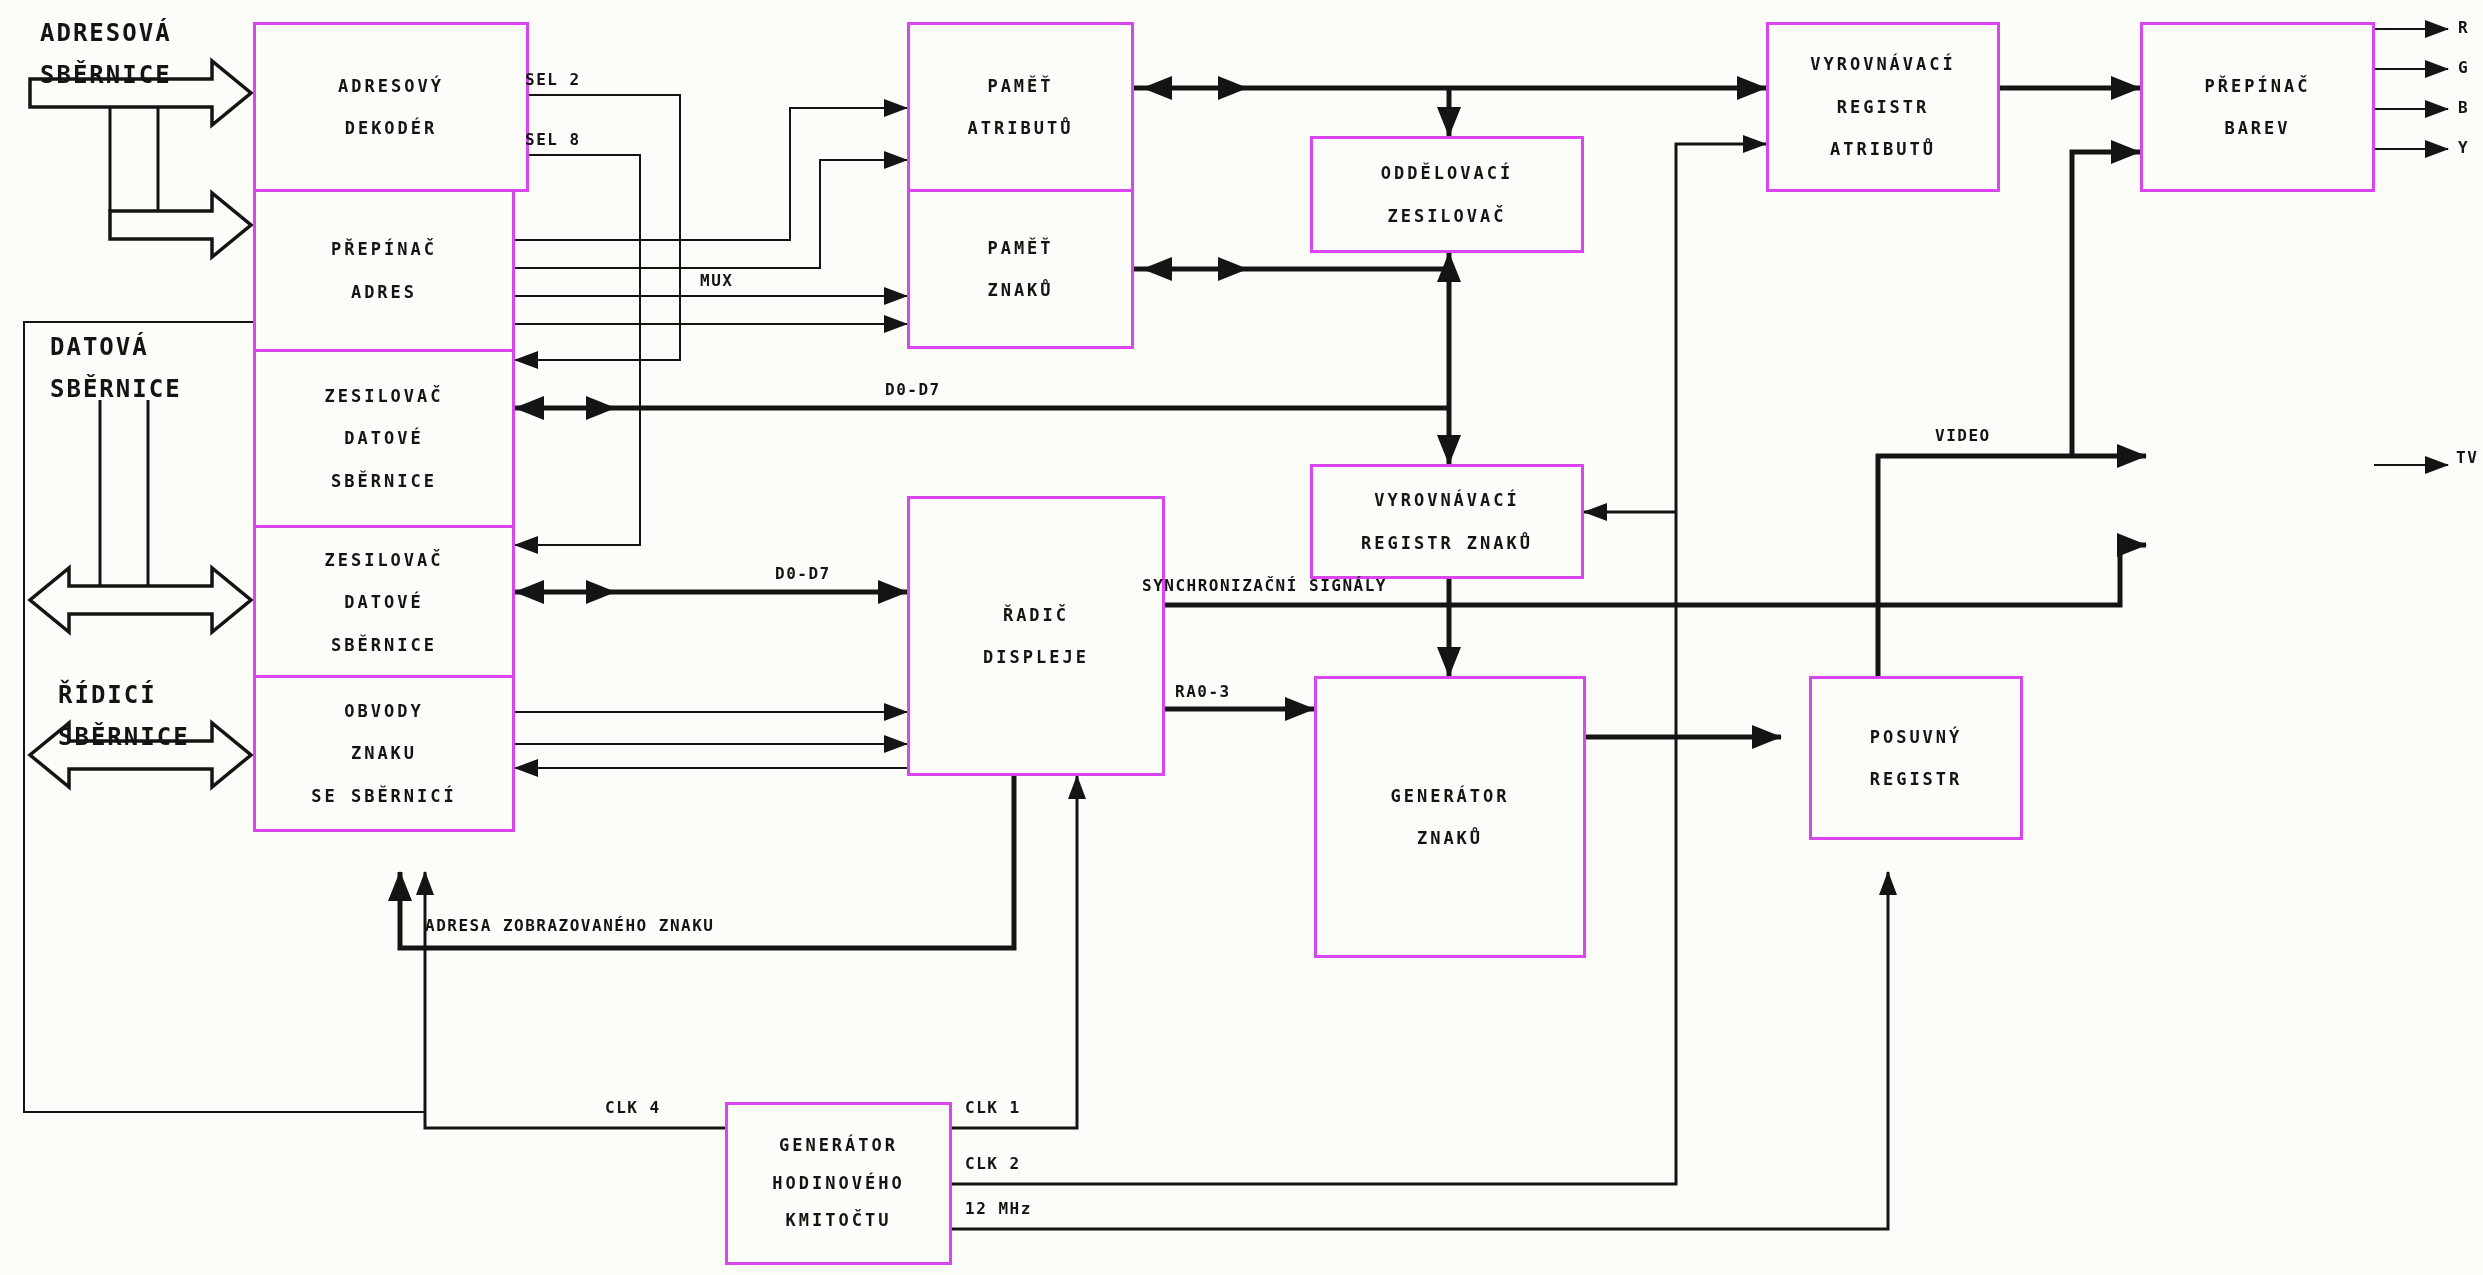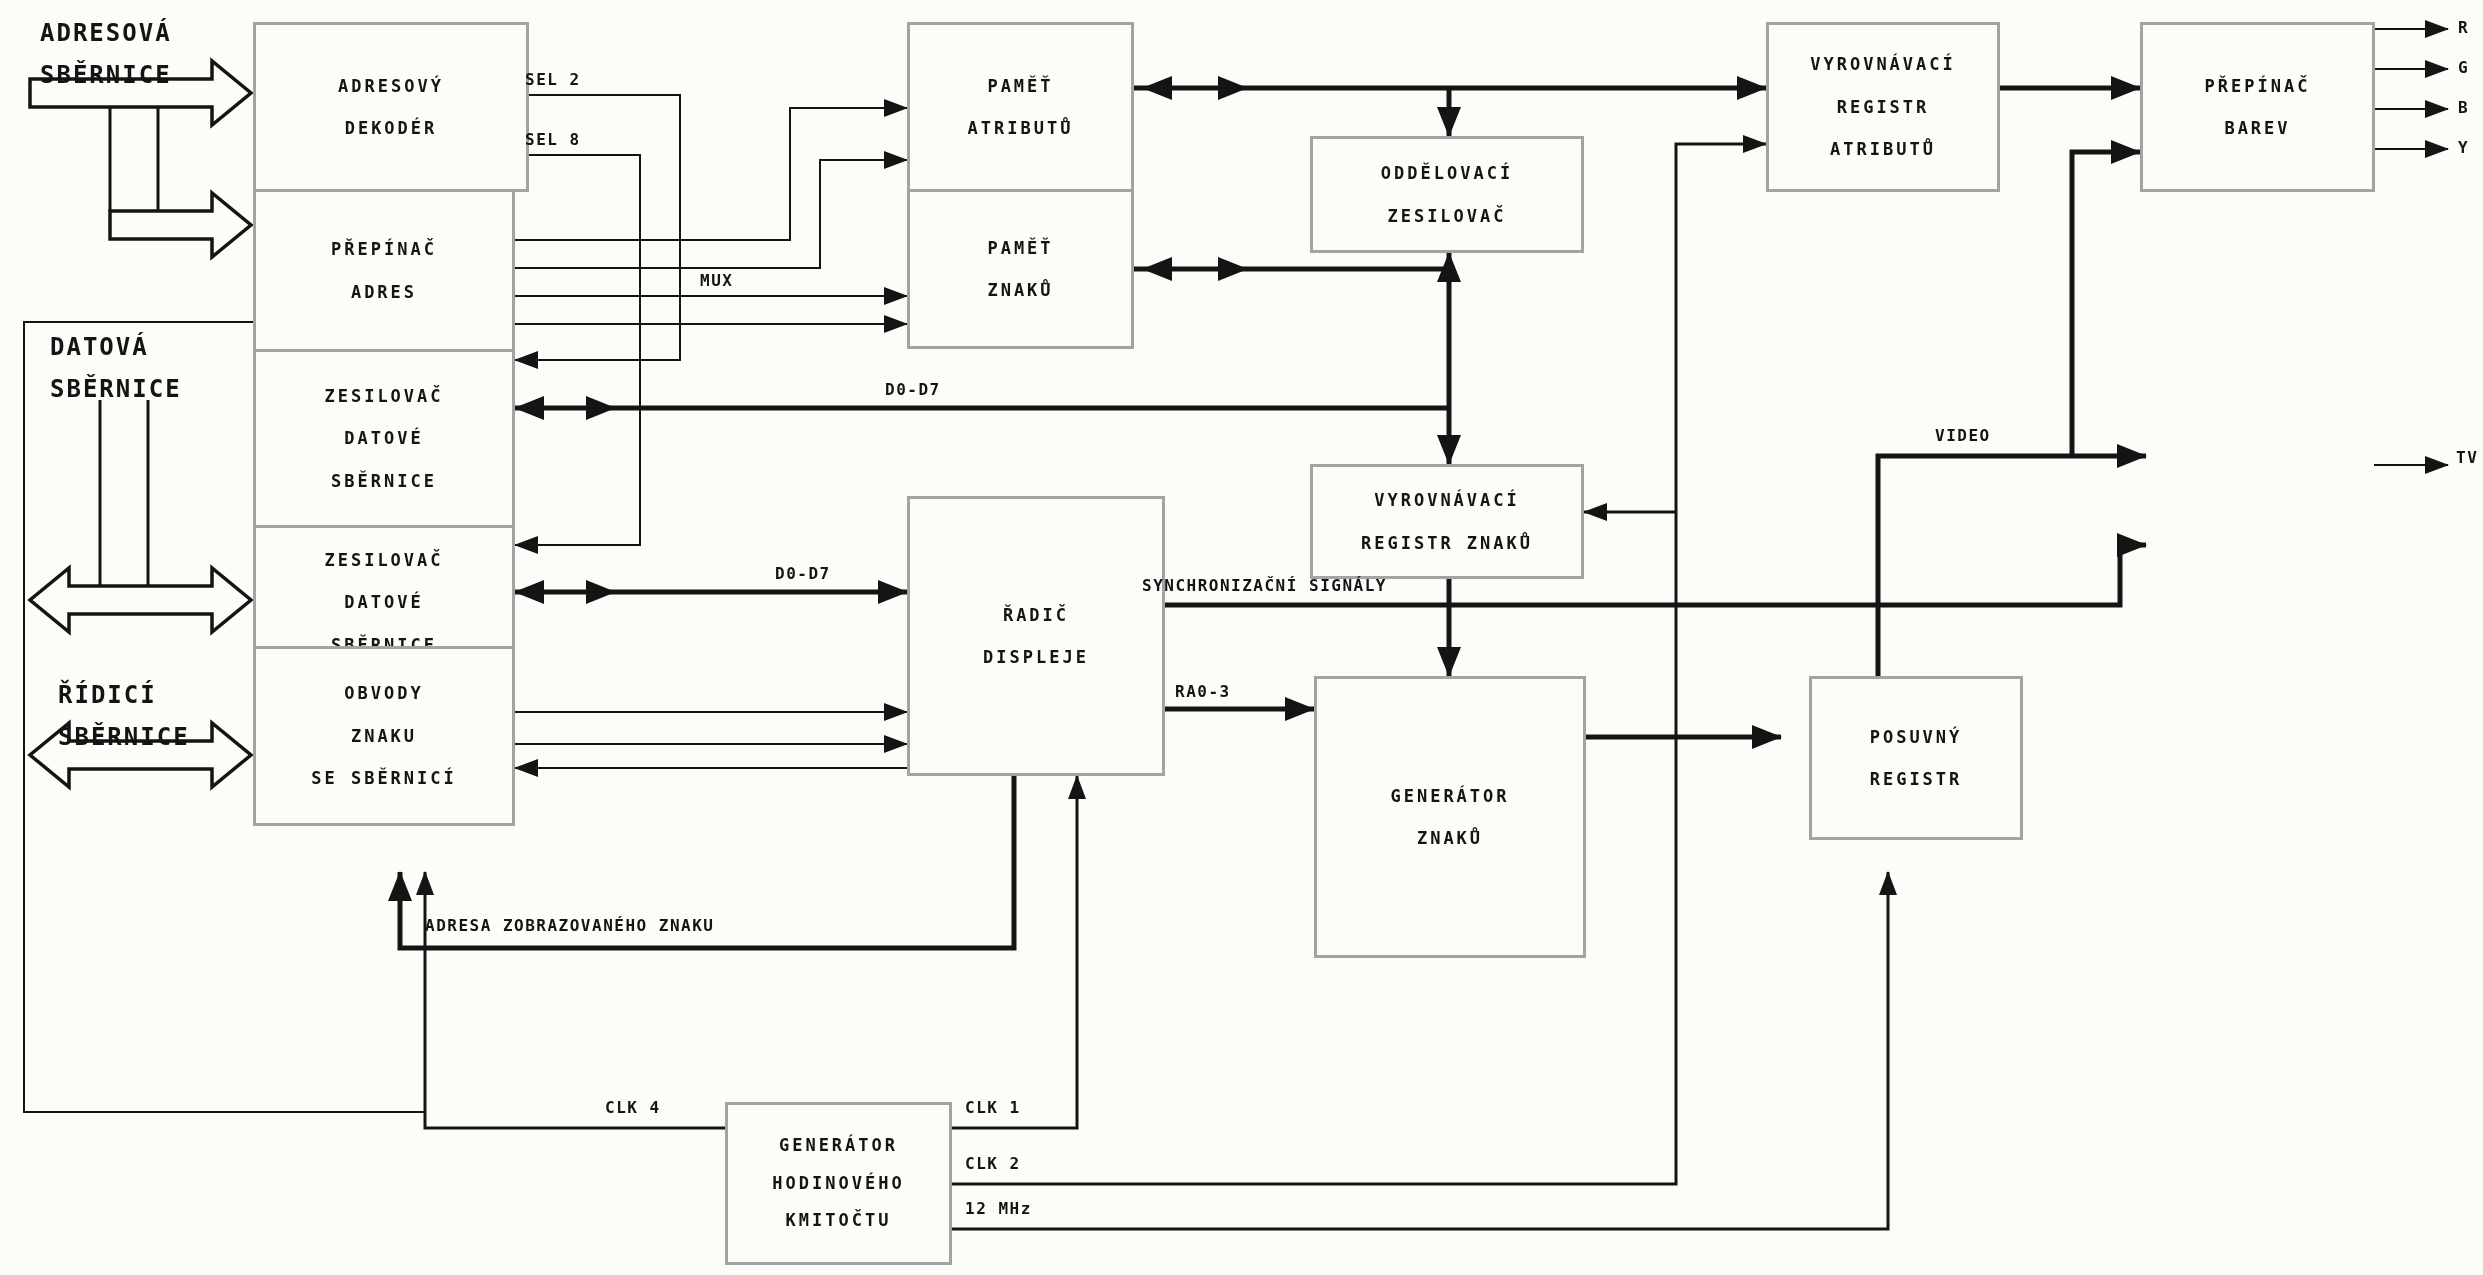--- a/index.html
+++ b/index.html
@@ -6,21 +6,21 @@
   html,body{background:#e9e9e6}
   .canvas{position:relative;width:2483px;height:1275px;background:#fcfcf9;color:#141414;
           font-family:"DejaVu Sans Mono","Liberation Mono",monospace;overflow:hidden}
   svg.wires{position:absolute;left:0;top:0;width:2483px;height:1275px}
   .w{stroke:#141414;fill:none;stroke-linejoin:miter}
   .t5{stroke-width:5}
   .t3{stroke-width:3}
   .t2{stroke-width:2}
   .hollow{fill:#fcfcf9;stroke:#141414;stroke-width:3.5;stroke-linejoin:miter}
   .ar{fill:#141414;stroke:none}
-  .block{position:absolute;border:3px solid #a3a3a3;background:#fcfcf9;
+  .block{position:absolute;border:3px solid #d946ef;background:#fcfcf9;
          display:flex;align-items:center;justify-content:center;text-align:center}
   .block .lbl{font-weight:bold;font-size:17px;letter-spacing:3px;line-height:2.5;white-space:nowrap}
   .sig{position:absolute;font-weight:bold;font-size:16px;letter-spacing:1.5px;white-space:nowrap}
   .busl{position:absolute;font-weight:bold;font-size:24px;letter-spacing:2px;line-height:1.75;white-space:nowrap}
 </style>
 </head>
 <body>
 
 <div class="canvas">
 
@@ -177,21 +177,21 @@
       <div>SBĚRNICE</div>
     </div>
   </div>
   <div class="block" style="left:253px;top:525px;width:262px;height:155px">
     <div class="lbl">
       <div>ZESILOVAČ</div>
       <div>DATOVÉ</div>
       <div>SBĚRNICE</div>
     </div>
   </div>
-  <div class="block" style="left:253px;top:646px;width:262px;height:180px">
+  <div class="block" style="left:253px;top:675px;width:262px;height:157px">
     <div class="lbl">
       <div>OBVODY</div>
       <div>ZNAKU</div>
       <div>SE SBĚRNICÍ</div>
     </div>
   </div>
 
   <div class="block" style="left:907px;top:22px;width:227px;height:170px">
     <div class="lbl">
       <div>PAMĚŤ</div>

